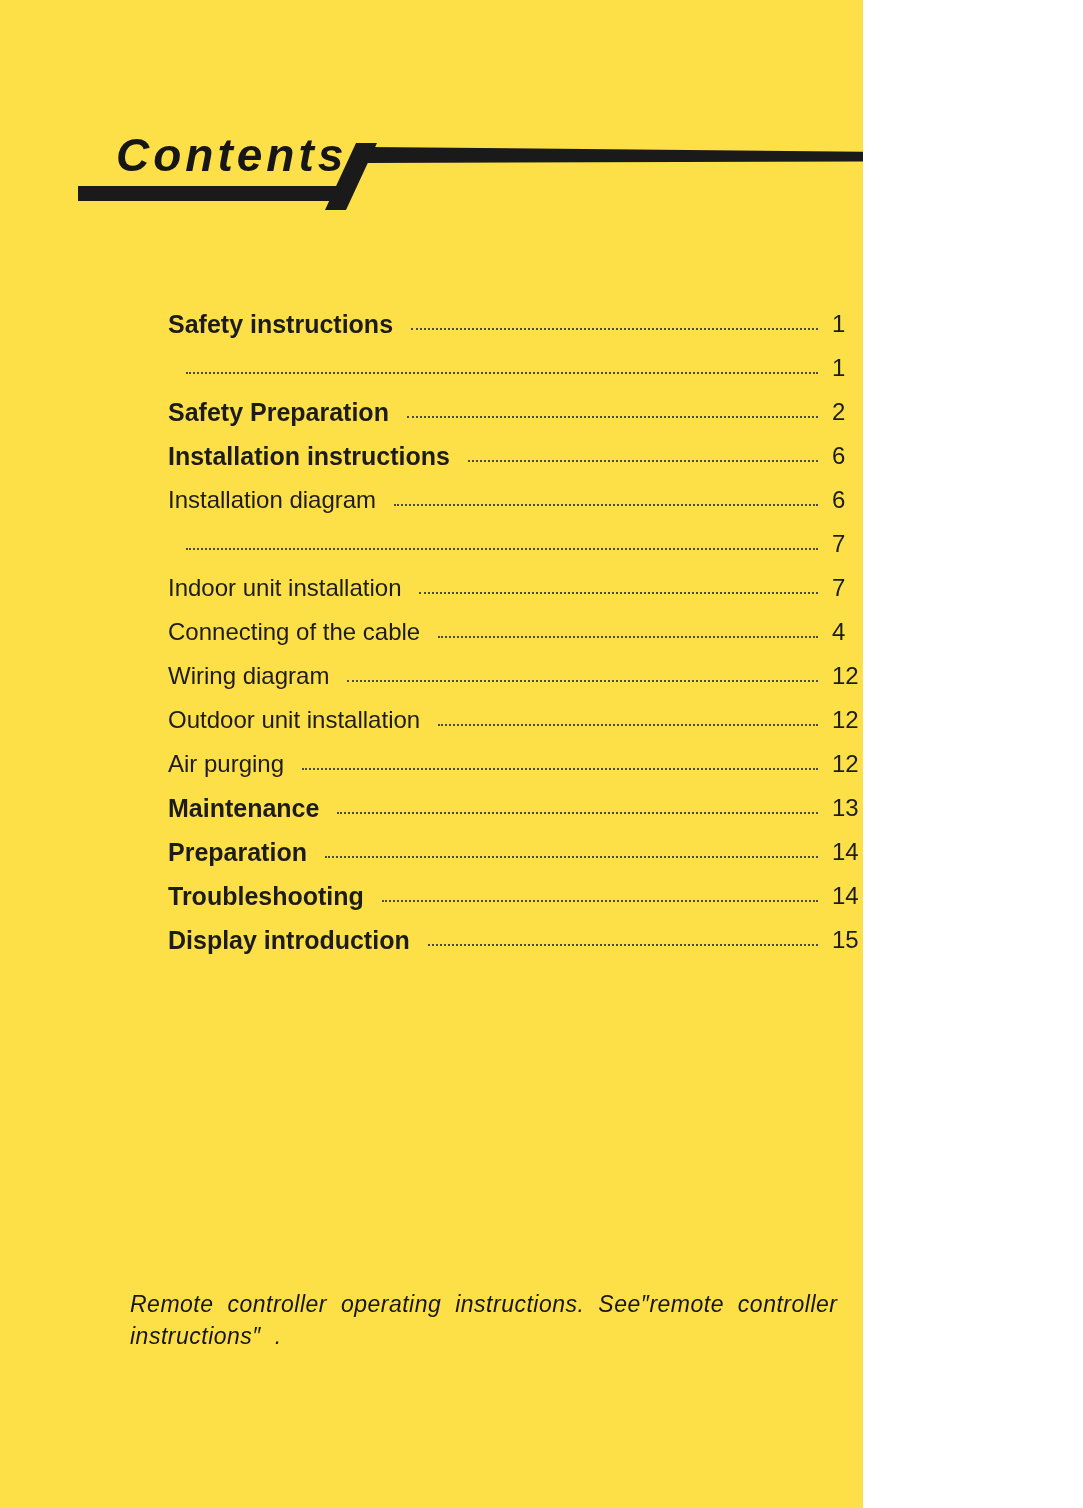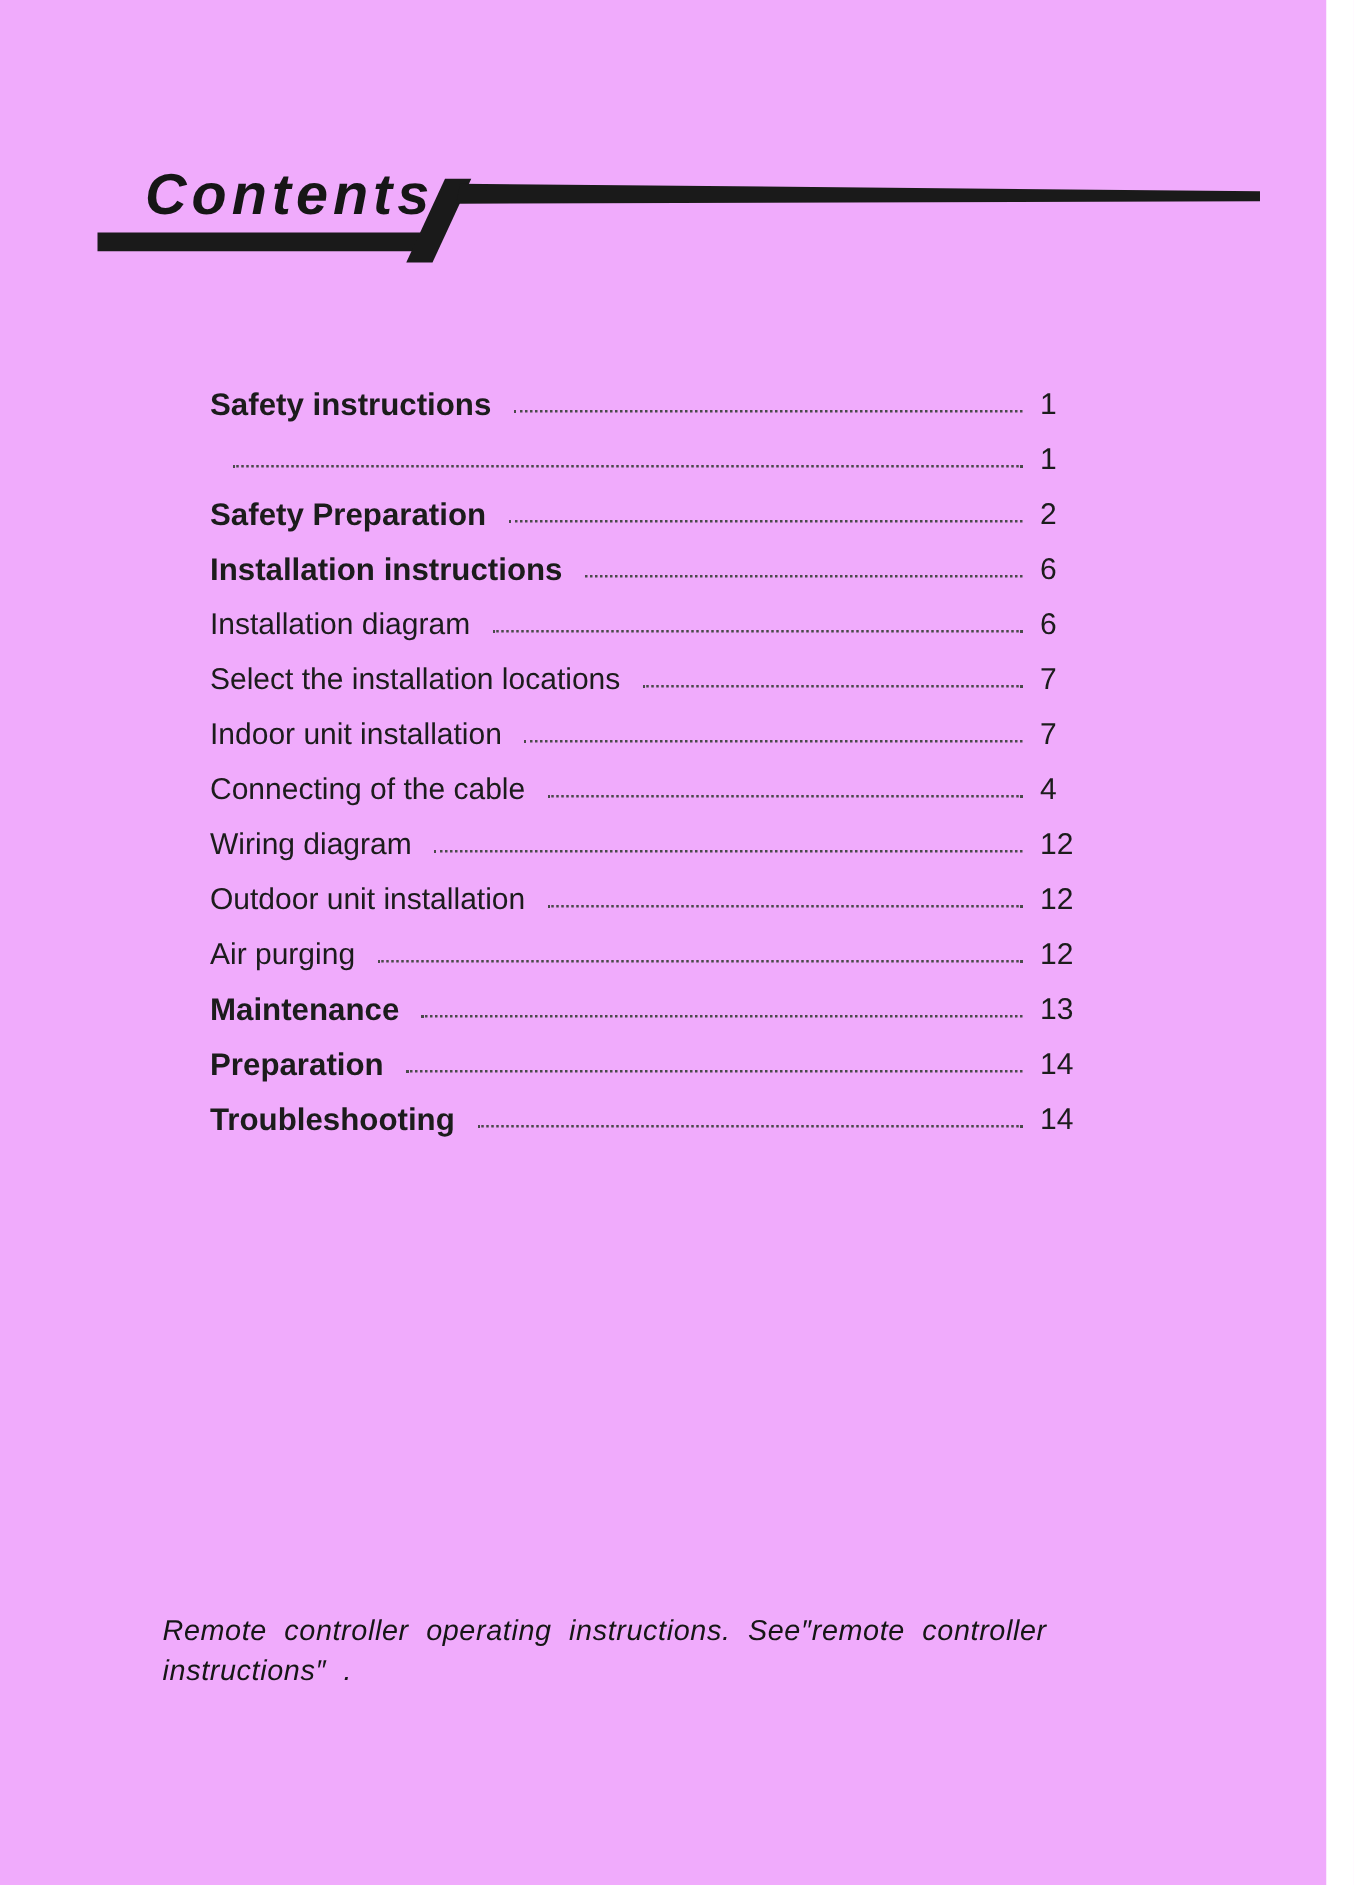--- a/index.html
+++ b/index.html
@@ -2,23 +2,23 @@
 <html><head>
 <meta charset="utf-8">
 <style>
   html, body {
     margin: 0;
     padding: 0;
     background: #ffffff;
   }
   .page {
     position: relative;
-    width: 1061px;
+    width: 863px;
     height: 1508px;
-    background: #f0abfc;
+    background: #fde047;
     font-family: "Liberation Sans", sans-serif;
     color: #1a1a1a;
     overflow: hidden;
   }
 
   
   .header {
     position: absolute;
     left: 0;
     top: 0;
@@ -134,21 +134,20 @@
       <span class="toc-page">6</span>
     </div>
 
     <div class="toc-row">
       <span class="toc-label">Installation diagram</span>
       <span class="toc-leader"></span>
       <span class="toc-page">6</span>
     </div>
 
     <div class="toc-row">
-      <span class="toc-label">Select the installation locations</span>
       <span class="toc-leader"></span>
       <span class="toc-page">7</span>
     </div>
 
     <div class="toc-row">
       <span class="toc-label">Indoor unit installation</span>
       <span class="toc-leader"></span>
       <span class="toc-page">7</span>
     </div>
 
@@ -187,20 +186,25 @@
       <span class="toc-leader"></span>
       <span class="toc-page">14</span>
     </div>
 
     <div class="toc-row bold">
       <span class="toc-label">Troubleshooting</span>
       <span class="toc-leader"></span>
       <span class="toc-page">14</span>
     </div>
 
+    <div class="toc-row bold">
+      <span class="toc-label">Display introduction</span>
+      <span class="toc-leader"></span>
+      <span class="toc-page">15</span>
+    </div>
 
   </div>
 
   <div class="footer-note">
     <span>Remote controller operating instructions. See″remote controller</span><br>
     <span>instructions″ .</span>
   </div>
 
 </div>
 

